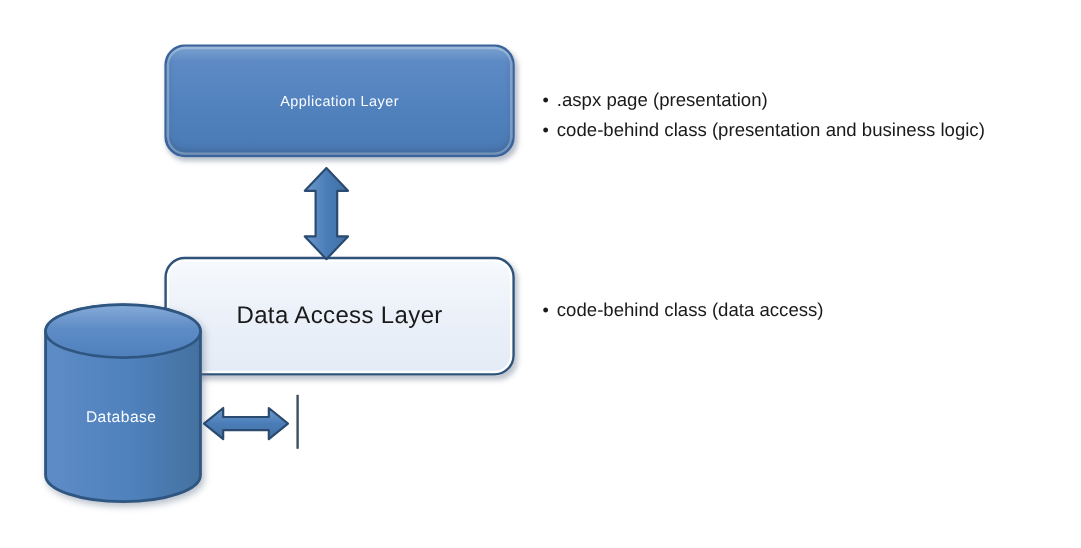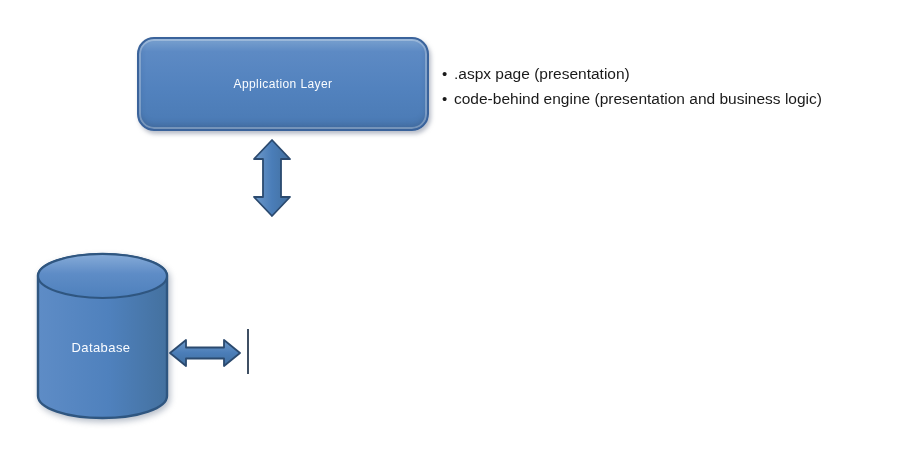--- a/index.html
+++ b/index.html
@@ -61,21 +61,21 @@
     position:absolute;left:33px;top:340px;width:136px;
     text-align:center;color:var(--text-light);
     font-size:13px;letter-spacing:0.4px;z-index:3;
   }
   .stray-line{
     position:absolute;left:247px;top:329px;width:2px;height:45px;
     background:#3f4f63;z-index:3;
   }
   .notes{
     position:absolute;left:438px;
-    list-style:none;margin:4px;padding:0;
+    list-style:none;margin:14px;padding:0;
     color:var(--text-dark);
     font-size:15.5px;line-height:25px;
   }
   .notes-app{top:57px;}
   .notes-dal{top:232px;}
   .notes li{white-space:nowrap;}
   .notes .bul{
     display:inline-block;width:12px;
     font-size:15px;
   }
@@ -93,20 +93,23 @@
     <defs>
       <linearGradient id="gv" x1="0" y1="0" x2="1" y2="0">
         <stop offset="0" stop-color="#6f9aca"></stop>
         <stop offset="0.5" stop-color="#4a7db8"></stop>
         <stop offset="1" stop-color="#426f9e"></stop>
       </linearGradient>
     </defs>
     <polygon points="22,1 40,20 31,20 31,58 40,58 22,77 4,58 13,58 13,20 4,20" fill="url(#gv)" style="stroke:var(--arrow-border,#2b4a6f)" stroke-width="1.8" stroke-linejoin="round"></polygon>
   </svg>
 
+  <div class="layer-box dal-box">
+    <span class="label">Data Access Layer</span>
+  </div>
 
   <svg class="cylinder-svg" width="140" height="172" viewBox="0 0 140 172">
     <defs>
       <linearGradient id="gcb" x1="0" y1="0" x2="1" y2="0">
         <stop offset="0" stop-color="#5e8cc6"></stop>
         <stop offset="0.55" stop-color="#4f81bd"></stop>
         <stop offset="1" stop-color="#44719f"></stop>
       </linearGradient>
       <linearGradient id="gct" x1="0" y1="0" x2="0" y2="1">
         <stop offset="0" stop-color="#86abd8"></stop>
@@ -130,20 +133,23 @@
     <polygon points="1,15 17,2 17,9.5 55,9.5 55,2 71,15 55,28 55,20.5 17,20.5 17,28" fill="url(#gh)" style="stroke:var(--arrow-border,#2b4a6f)" stroke-width="1.8" stroke-linejoin="round"></polygon>
   </svg>
 
   <div class="stray-line"></div>
 
   <ul class="notes notes-app">
     <li>
       <span class="bul">•</span><span>.aspx page (presentation)</span>
     </li>
     <li>
-      <span class="bul">•</span><span>code-behind engine (presentation and business logic)</span>
+      <span class="bul">•</span><span>code-behind class (presentation and business logic)</span>
     </li>
   </ul>
 
   <ul class="notes notes-dal">
+    <li>
+      <span class="bul">•</span><span>code-behind class (data access)</span>
+    </li>
   </ul>
 
 </div>
 
 </body></html>

